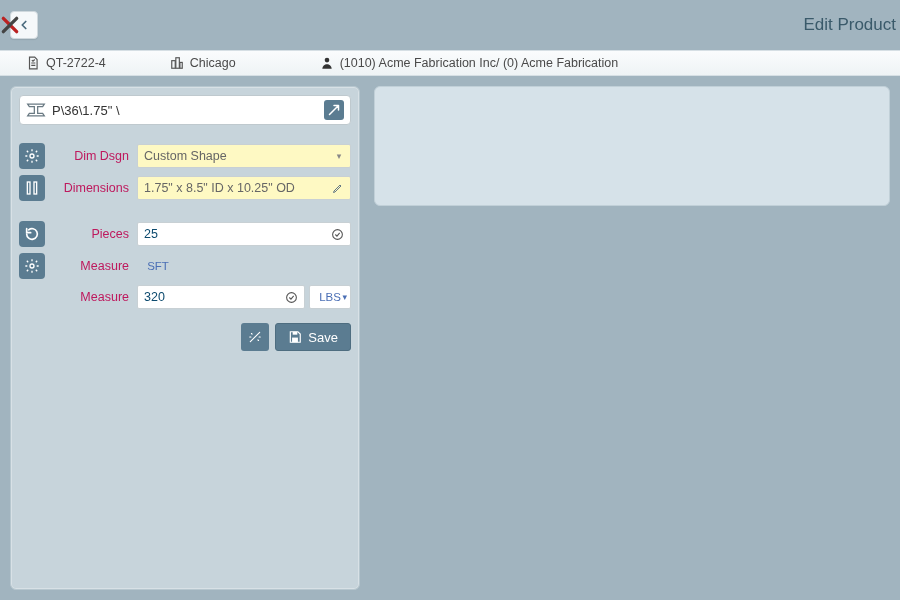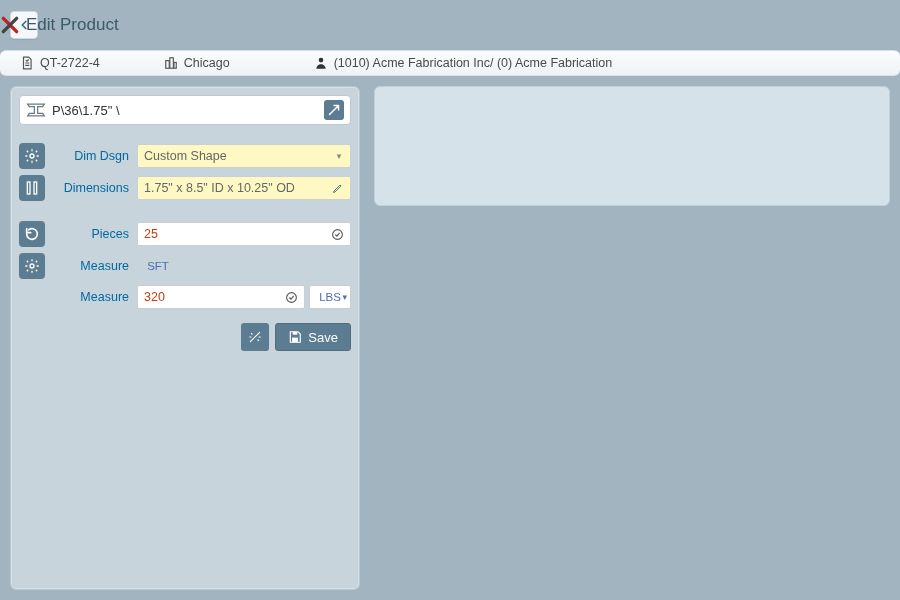--- a/index.html
+++ b/index.html
@@ -21,38 +21,37 @@
     width: 28px; height: 28px;
     background: #f5f8fa;
     border: 1px solid #cfd8dd;
     border-radius: 4px;
     display: flex; align-items: center; justify-content: center;
     cursor: pointer;
     box-shadow: 0 1px 1px rgba(0,0,0,0.08);
   }
   .title-center {
     position: absolute; left: 0; right: 4px;
-    display: flex; align-items: center; justify-content: flex-start;
+    display: flex; align-items: center; justify-content: space-between;
     height: 50px;
     pointer-events: none;
   }
   .title-center .xlogo { margin-right: 6px; }
   .title-text { font-size: 17px; color: #3a5a6a; }
   
   .infobar {
     height: 26px;
     background: linear-gradient(#fafcfd,#eef3f5);
     border-top: 1px solid #d6dfe4;
     border-bottom: 1px solid #d6dfe4;
     display: flex; align-items: center;
-    padding: 0 20px;
+    padding: 0 26px;
     gap: 24px;
     color: #4a4a4a;
     font-size: 12.5px;
-    border-radius: 6px;
   }
   .info-item { display: flex; align-items: center; gap: 6px; }
   
   .main { display: flex; height: calc(600px - 50px - 26px); padding: 10px; gap: 14px; }
   .left-panel {
     width: 350px;
     background: #c7d4db;
     border-radius: 6px;
     border: 1px solid #b7c7cf;
     box-shadow: inset 0 0 0 1px rgba(255,255,255,0.3);
@@ -93,30 +92,30 @@
     align-items: center;
   }
   .side-icon {
     width: 26px; height: 26px;
     background: #5b7c91;
     border-radius: 4px;
     display: flex; align-items: center; justify-content: center;
     cursor: pointer;
   }
   .side-icon svg path, .side-icon svg rect, .side-icon svg circle, .side-icon svg polyline { stroke: #fff; }
-  .lbl { text-align: right; font-size: 12.5px; color: #0369a1; }
+  .lbl { text-align: right; font-size: 12.5px; color: #be185d; }
   .field {
     height: 24px;
     border: 1px solid #c8d0d4;
     background: #fff;
     border-radius: 2px;
     display: flex; align-items: center;
     padding: 0 6px;
     font-size: 12.5px;
-    color: #c2410c;
+    color: #0c4a6e;
     position: relative;
   }
   .field.readonly { background: #fef9c3; color: #666; }
   .field .grow { flex: 1; }
   .field .caret-sm {
     width: 10px; height: 10px; display: flex; align-items:center; justify-content:center;
     color:#888;
     font-size: 9px;
   }
   .check-ico { color: #666; }

